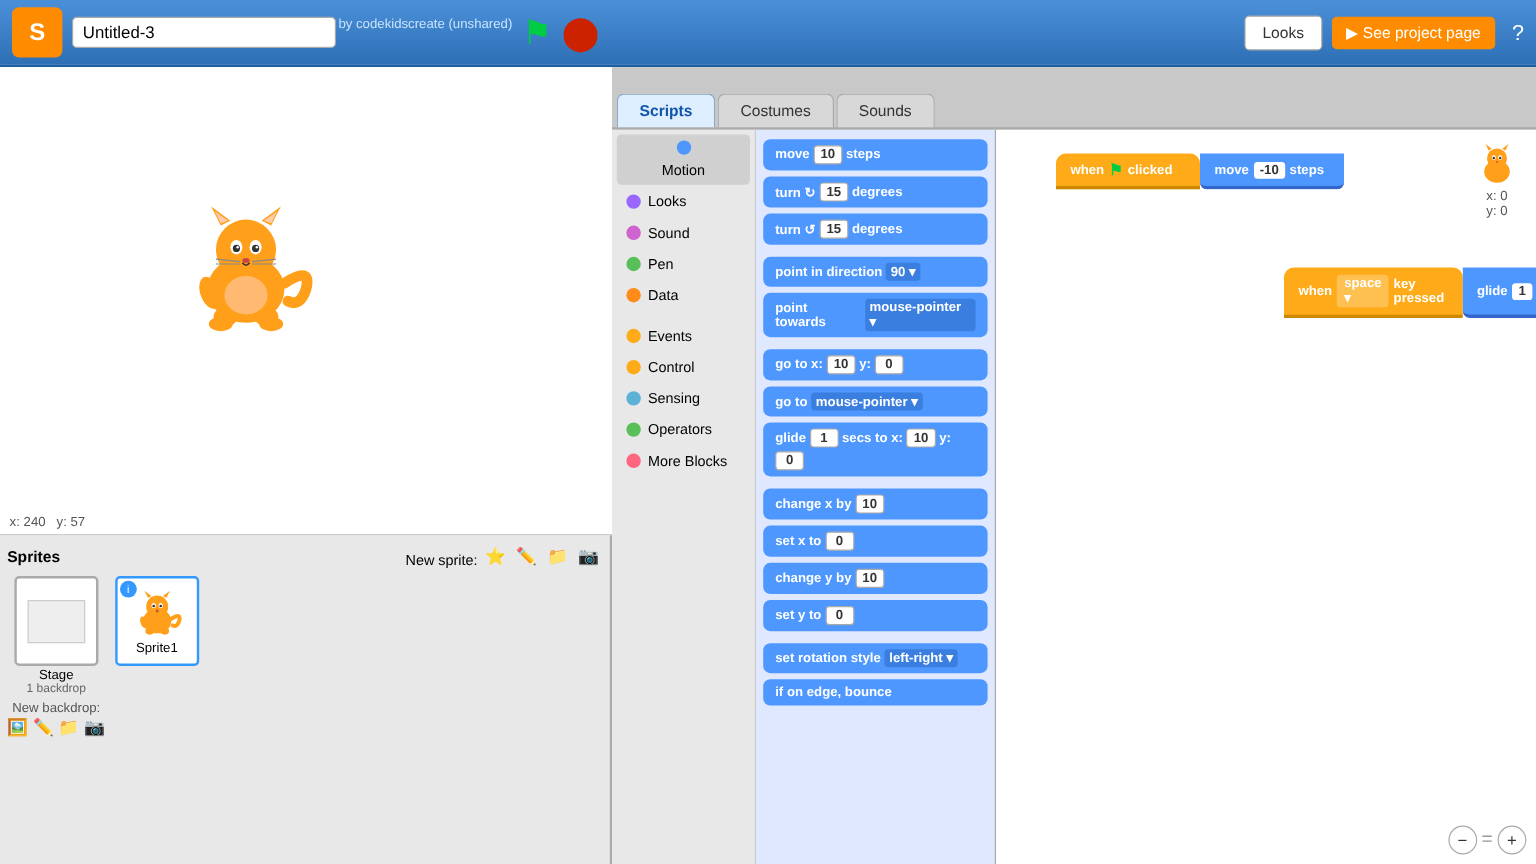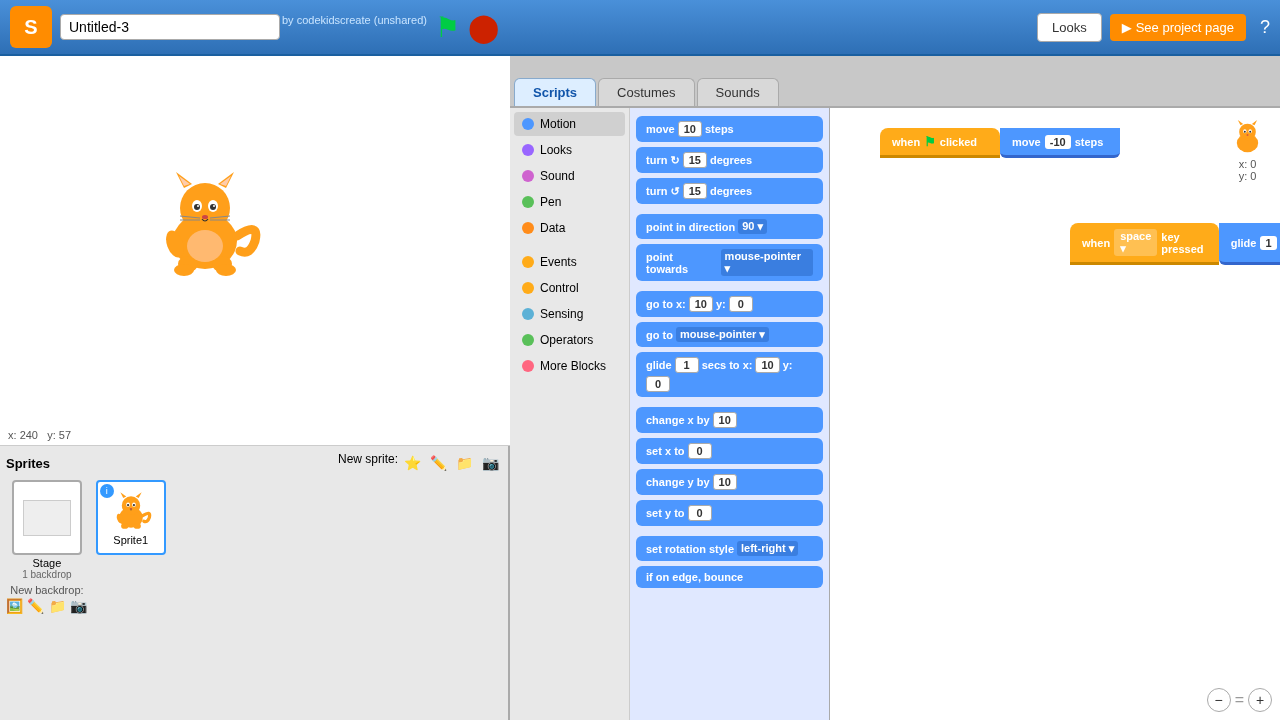--- a/index.html
+++ b/index.html
@@ -77,21 +77,21 @@
     #sprites-panel {
       flex: 1;
       background: #e8e8e8;
       padding: 6px;
     }
     #sprites-header {
       display: flex; justify-content: space-between; align-items: center;
       margin-bottom: 6px;
     }
     #sprites-title { font-weight: bold; font-size: 13px; }
-    #new-sprite-area { display: flex; align-items: flex-start; gap: 4px; font-size: 12px; margin-left: 12px; }
+    #new-sprite-area { display: flex; align-items: flex-end; gap: 4px; font-size: 12px; margin-left: 12px; }
     .sprite-tool-btn {
       width: 22px; height: 22px; cursor: pointer; display: flex;
       align-items: center; justify-content: center; font-size: 14px;
     }
     .sprite-thumb {
       width: 70px; height: 75px;
       background: white; border: 2px solid #aaa; border-radius: 4px;
       display: flex; flex-direction: column; align-items: center;
       justify-content: center; cursor: pointer; font-size: 11px;
       position: relative; padding: 4px;
@@ -157,21 +157,21 @@
       background: #e8e8e8;
       padding: 4px;
       overflow-y: auto;
       border-right: 1px solid #ccc;
     }
     .cat-item {
       display: flex; align-items: center; gap: 6px;
       padding: 5px 8px; border-radius: 4px; cursor: pointer;
       font-size: 12px; margin-bottom: 2px;
     }
-    .cat-item.active { background: rgba(0,0,0,0.1); }
+    .cat-item.active { background: rgba(0,0,0,0.1); flex-direction: column; }
     .cat-dot {
       width: 12px; height: 12px; border-radius: 50%; flex-shrink: 0;
     }
 
     
     #blocks-palette {
       width: 200px;
       background: #e0e8ff;
       padding: 8px 6px;
       overflow-y: auto;

